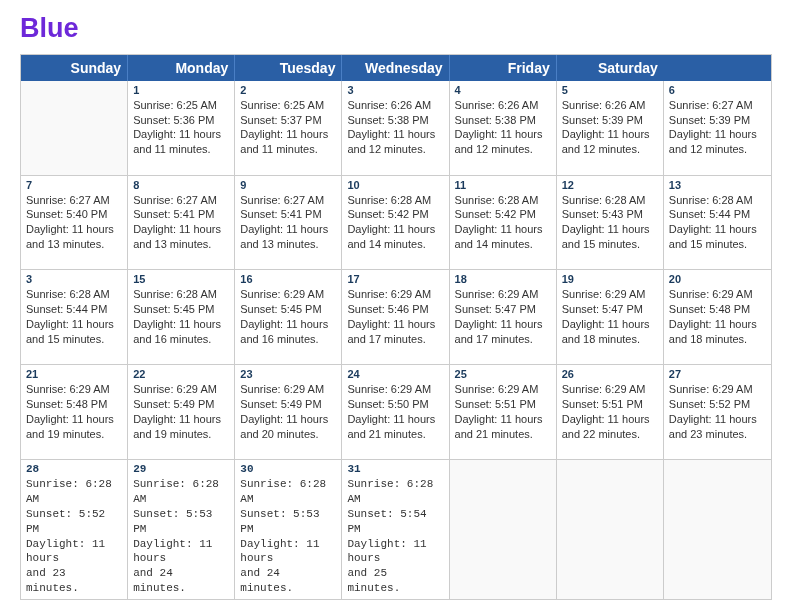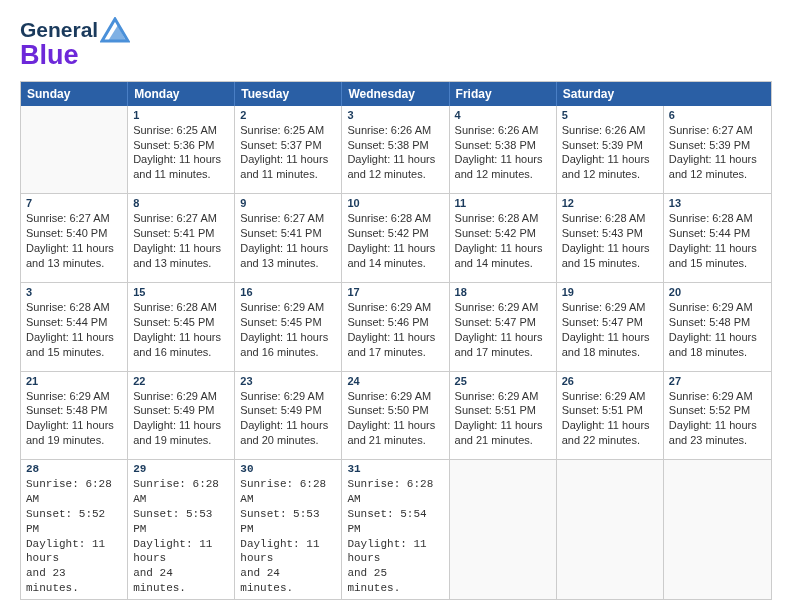--- a/index.html
+++ b/index.html
@@ -45,24 +45,24 @@
       flex-direction: column;
       border: 1px solid #ccc;
     }
     .cal-header-row {
       display: grid;
       grid-template-columns: repeat(7, 1fr);
       background: #2a5fa5;
     }
     .cal-header-cell {
       color: #fff;
-      font-size: 12px;
+      font-size: 14px;
       font-weight: bold;
       padding: 5px 6px;
-      text-align: left;
+      text-align: right;
       border-right: 1px solid #4a7fc5;
     }
     .cal-header-cell:last-child { border-right: none; }
     .cal-body {
       flex: 1;
       display: flex;
       flex-direction: column;
     }
     .cal-row {
       display: grid;
@@ -94,29 +94,20 @@
       line-height: 1.35;
     }
   </style>
 </head>
 <body>
 
 <div class="page">
   <div class="header">
     <div class="logo">
       <div>
-        <div style="display:flex;align-items:center;">
-          <div style="font-size:21px;font-weight:bold;color:#1a3a5c;line-height:1.1;">
-            <span style="color:#1a3a5c;">General</span>
-          </div>
-          <svg width="30" height="26" viewBox="0 0 30 26" style="margin-left:2px;margin-top:1px;">
-            <polygon points="2,24 15,2 28,24" fill="none" stroke="#4a90d9" stroke-width="3"></polygon>
-            <polygon points="8,24 18,8 26,24" fill="#4a90d9" opacity="0.7"></polygon>
-          </svg>
-        </div>
         <div style="font-size:27px;font-weight:bold;color:#6d28d9;line-height:1.1;margin-top:-2px;">Blue</div>
       </div>
     </div>
     <div class="title-block">
       <div class="main-title"></div>
       <div class="subtitle"></div>
     </div>
   </div>
 
   <div class="calendar">

